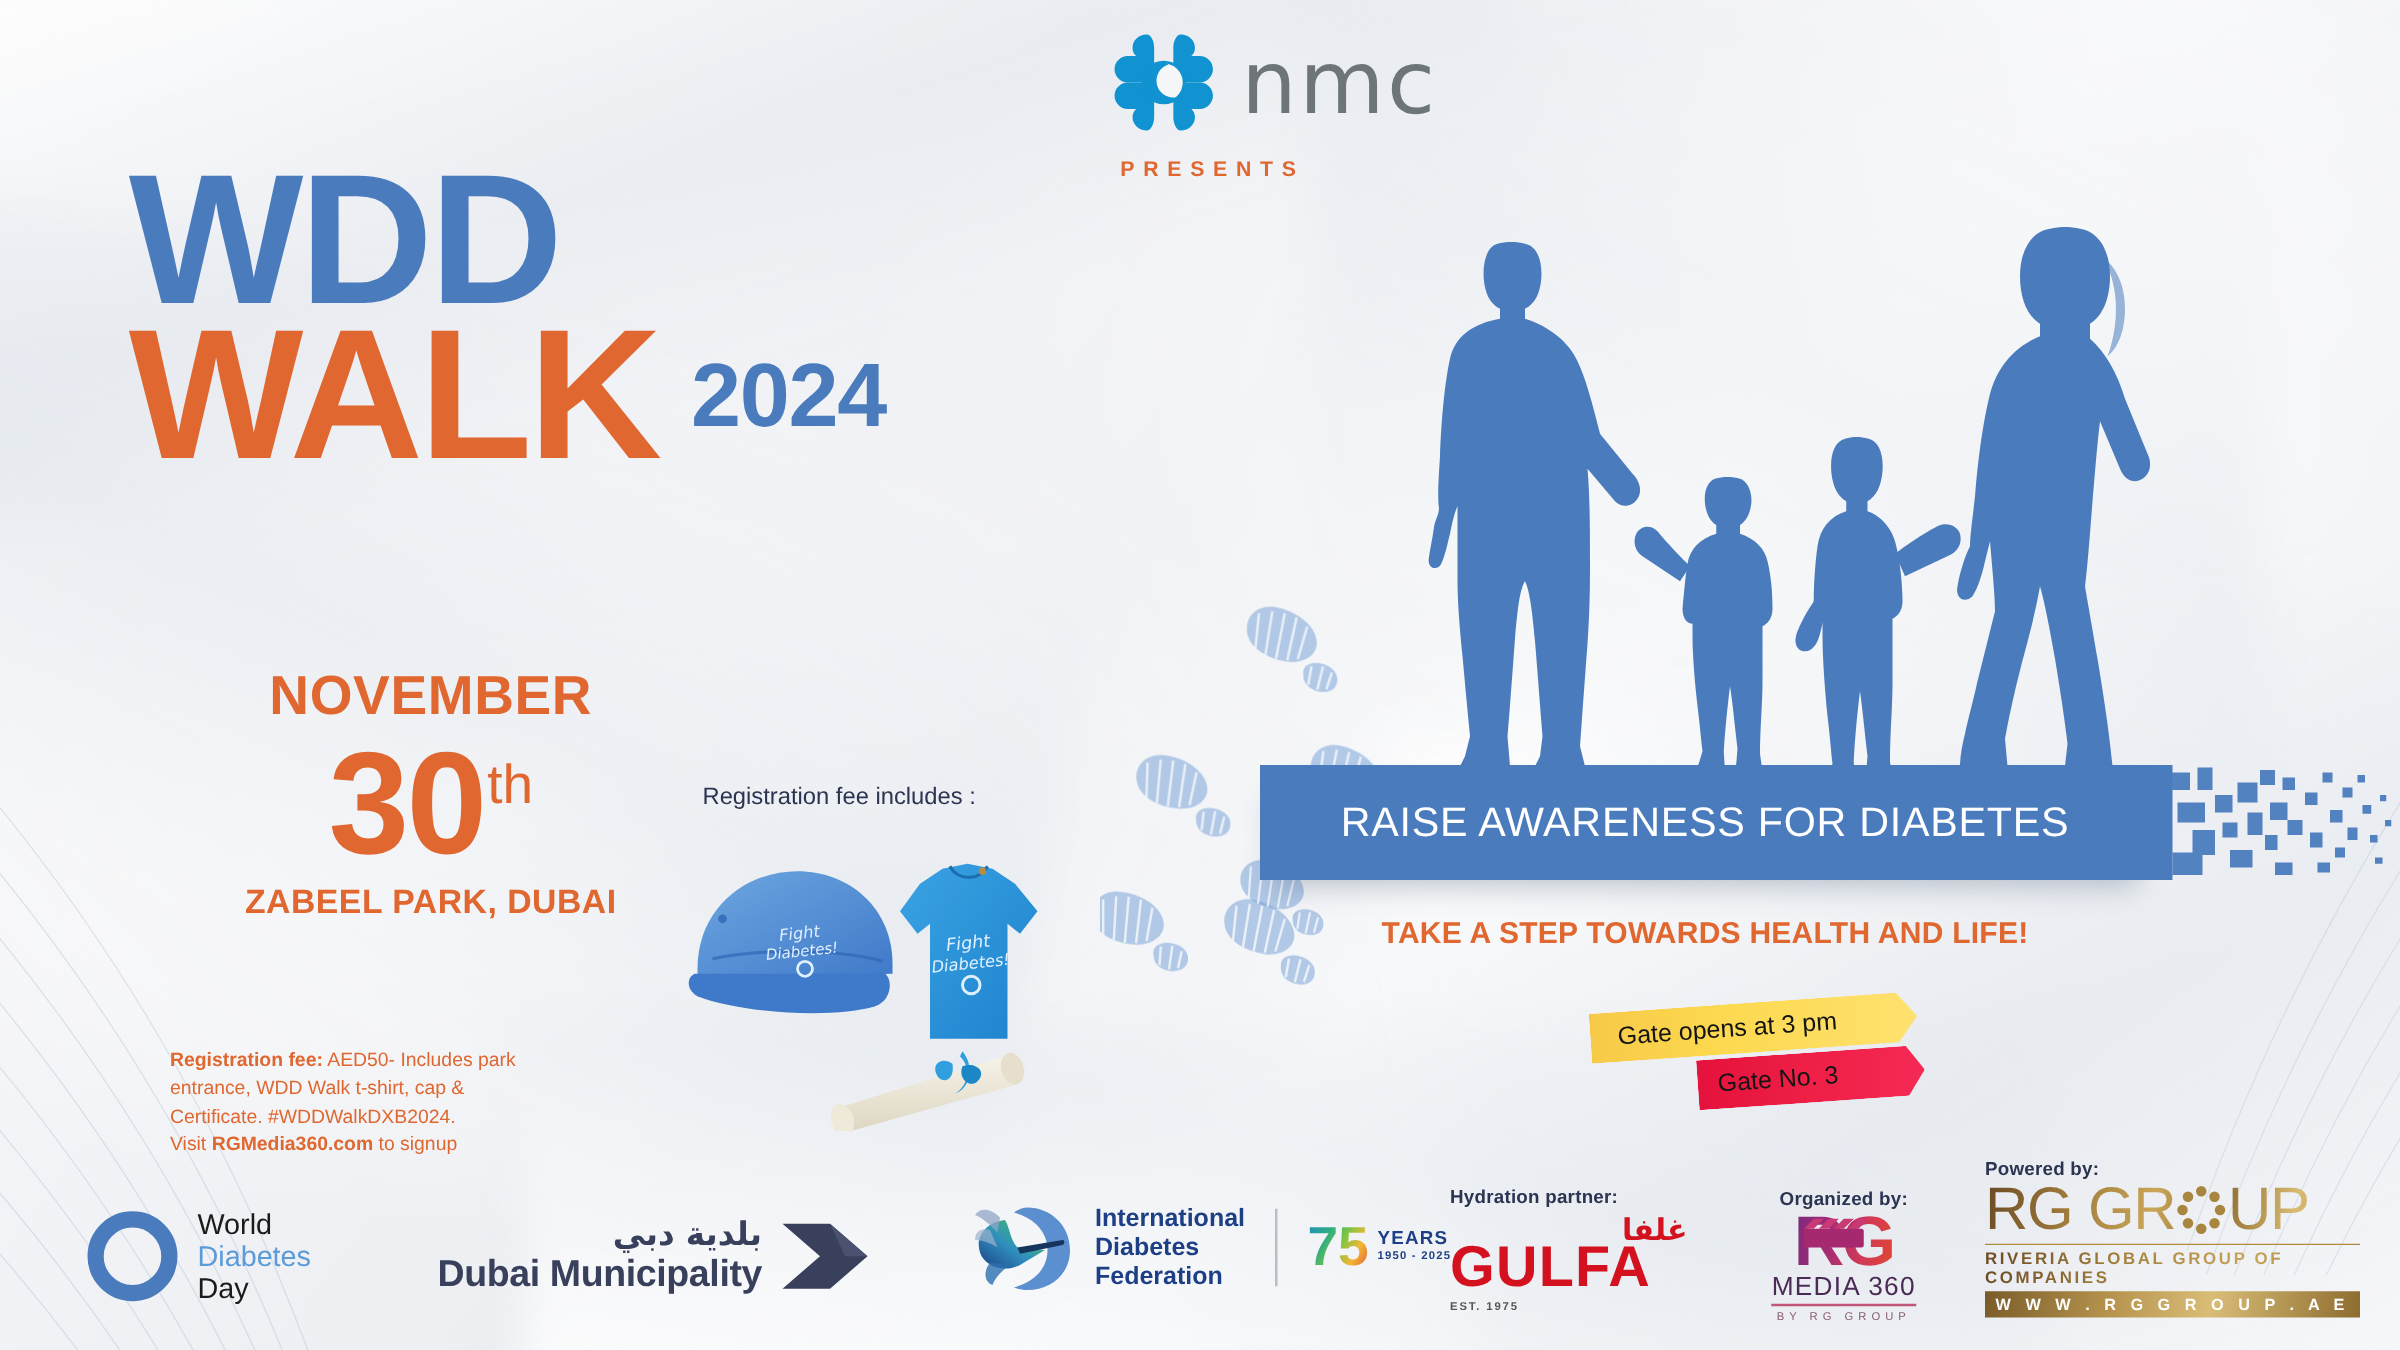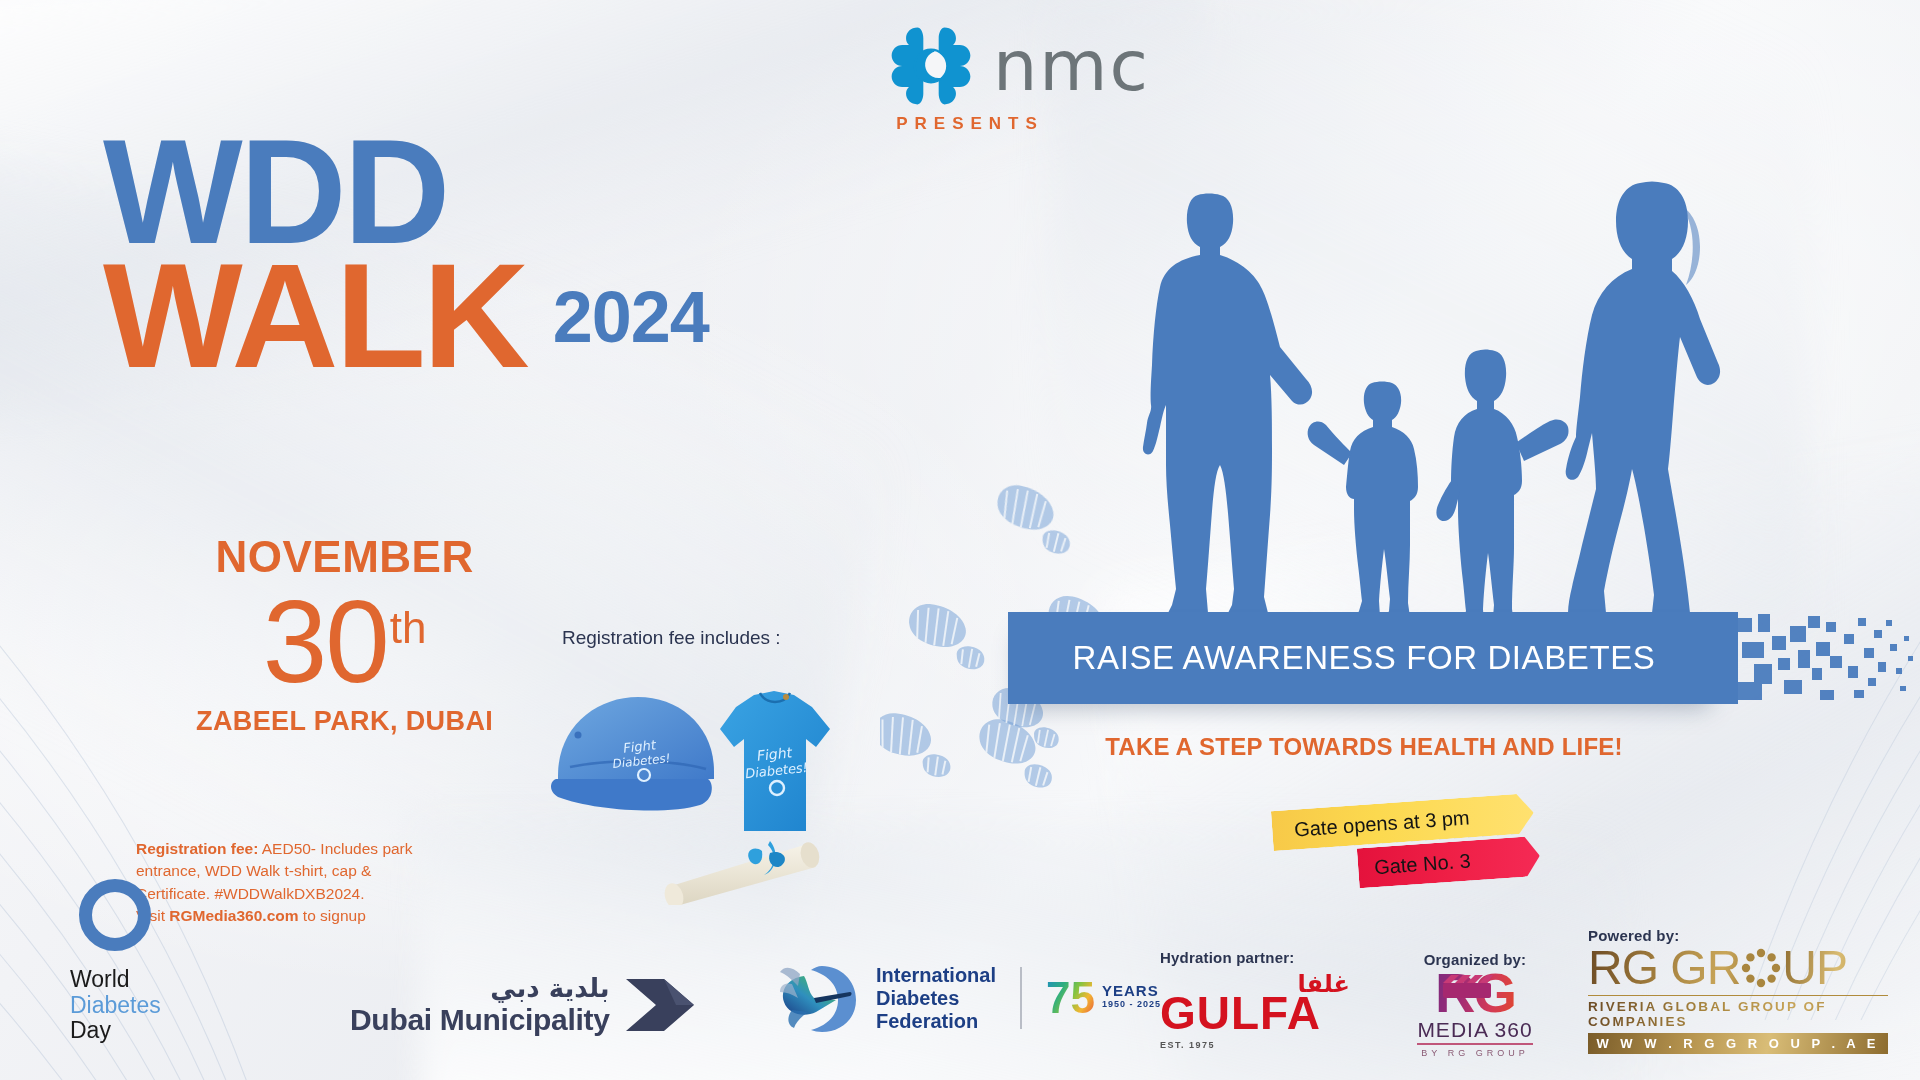--- a/index.html
+++ b/index.html
@@ -38,35 +38,35 @@
   
   .arcs { position:absolute; pointer-events:none; opacity:.55; }
   .arcs-left  { left:-420px; top:300px; width:1000px; height:900px; }
   .arcs-right { right:-520px; top:120px; width:1050px; height:900px; }
 
   
   .nmc { position:absolute; left:790px; top:18px; width:360px; text-align:center; }
   .nmc-row { display:flex; align-items:center; justify-content:flex-end; gap:14px; }
   .nmc-word { font-size:70px; line-height:.8; font-weight:400; color:#6d7579;
               letter-spacing:2px; font-family:"DejaVu Sans", sans-serif; }
-  .presents { font-size:17px; font-weight:700; letter-spacing:7px; color:#e0672f; }
+  .presents { margin-top:12px; font-size:17px; font-weight:700; letter-spacing:7px; color:#e0672f; }
 
   
   .headline { position:absolute; left:103px; top:124px; }
   .wdd  { font-size:148px; font-weight:700; letter-spacing:-3px; color:#4a7cbd; line-height:.92;
           font-family:"Liberation Sans", sans-serif; }
   .walkrow { display:flex; align-items:flex-end; gap:26px; margin-top:-12px; }
   .walk { font-size:148px; font-weight:700; letter-spacing:-3px; color:#e0672f; line-height:.92; }
   .year { font-size:72px; font-weight:700; color:#4a7cbd; letter-spacing:-1px; padding-bottom:26px; }
 
   
   .dateblock { position:absolute; left:196px; top:532px; text-align:center; color:#e0672f; }
   .month { font-size:44px; font-weight:700; letter-spacing:.5px; }
   .daywrap { display:flex; align-items:flex-start; justify-content:center; line-height:1; margin-top:2px; }
-  .day { font-size:116px; font-weight:400; letter-spacing:-2px; }
+  .day { font-size:116px; font-weight:700; letter-spacing:-2px; }
   .suffix { font-size:44px; font-weight:400; margin-top:22px; margin-left:2px; }
   .venue { font-size:27px; font-weight:700; letter-spacing:.4px; margin-top:6px; }
 
   
   .regfee { position:absolute; left:136px; top:838px; width:300px;
             font-size:15.5px; line-height:1.45; color:#e0672f; }
   .regfee b { font-weight:700; }
 
   
   .merch-label { position:absolute; left:562px; top:627px; font-size:19px; font-weight:500; color:#2b3450; }
@@ -109,21 +109,21 @@
     clip-path:polygon(0 0, 168px 0, 182px 50%, 168px 100%, 0 100%);
     box-shadow:0 5px 10px -5px rgba(0,0,0,.35);
   }
 
   
   .footer { position:absolute; left:0; bottom:0; width:1920px; height:170px; }
   .logo { position:absolute; }
   .cap-label { font-size:15px; font-weight:700; color:#2b3450; letter-spacing:.2px; }
 
   
-  .wdd-logo { left:70px; bottom:36px; display:flex; align-items:center; gap:16px;flex-direction:column; }
+  .wdd-logo { left:70px; bottom:36px; display:flex; align-items:center; gap:16px; }
   .wdd-ring { width:72px; height:72px; border-radius:50%; border:13px solid #4a7cbd; }
   .wdd-text { font-size:23px; line-height:1.12; color:#1b1b1b; font-weight:400; }
   .wdd-text .blue { color:#5b9bd8; }
 
   
   .dm { left:350px; bottom:44px; display:flex; align-items:center; gap:14px; }
   .dm-txt { text-align:right; color:#39405c; }
   .dm-ar { font-size:26px; font-weight:700; letter-spacing:1px; direction:rtl;
            font-family:"DejaVu Sans", sans-serif; line-height:1.1; }
   .dm-en { font-size:30px; font-weight:700; letter-spacing:-.3px; line-height:1.1; }

